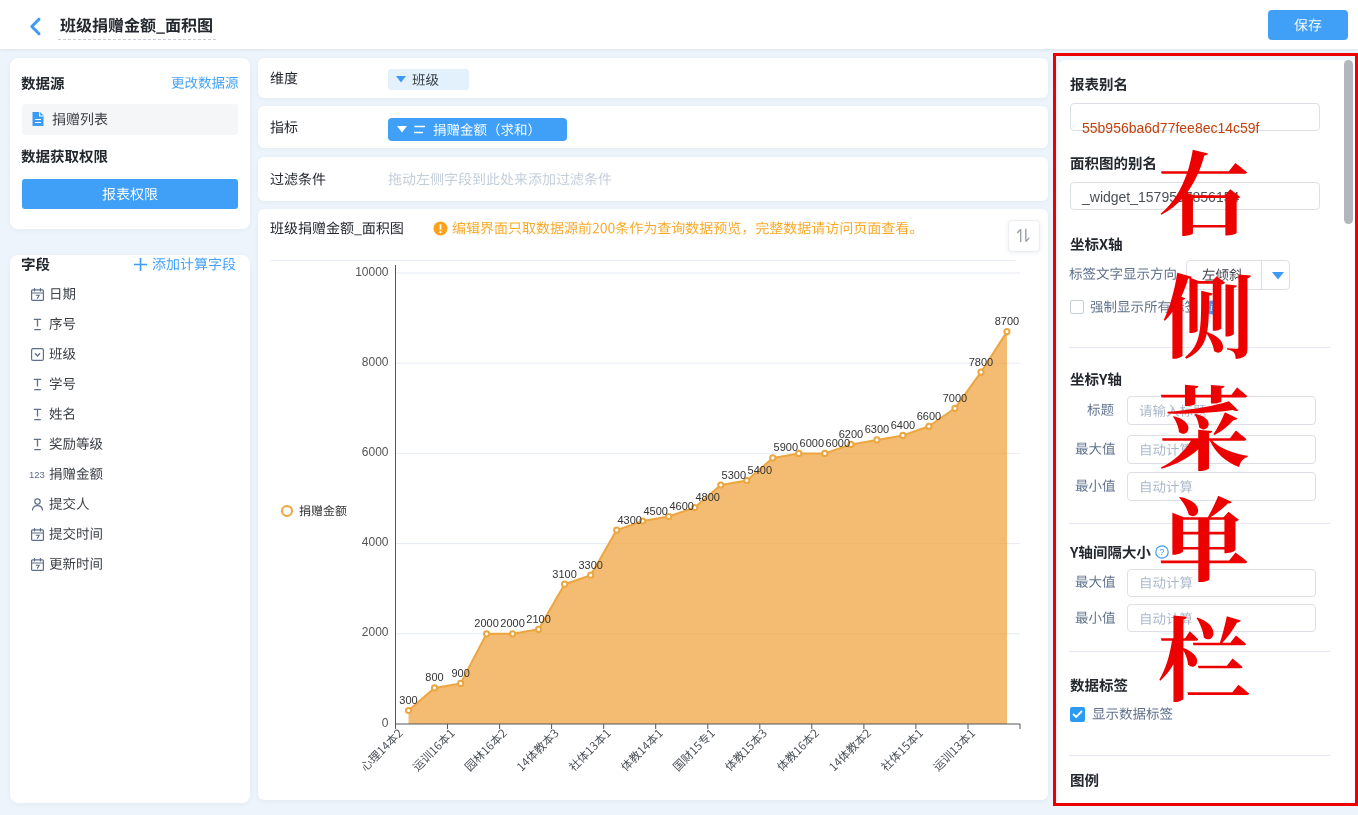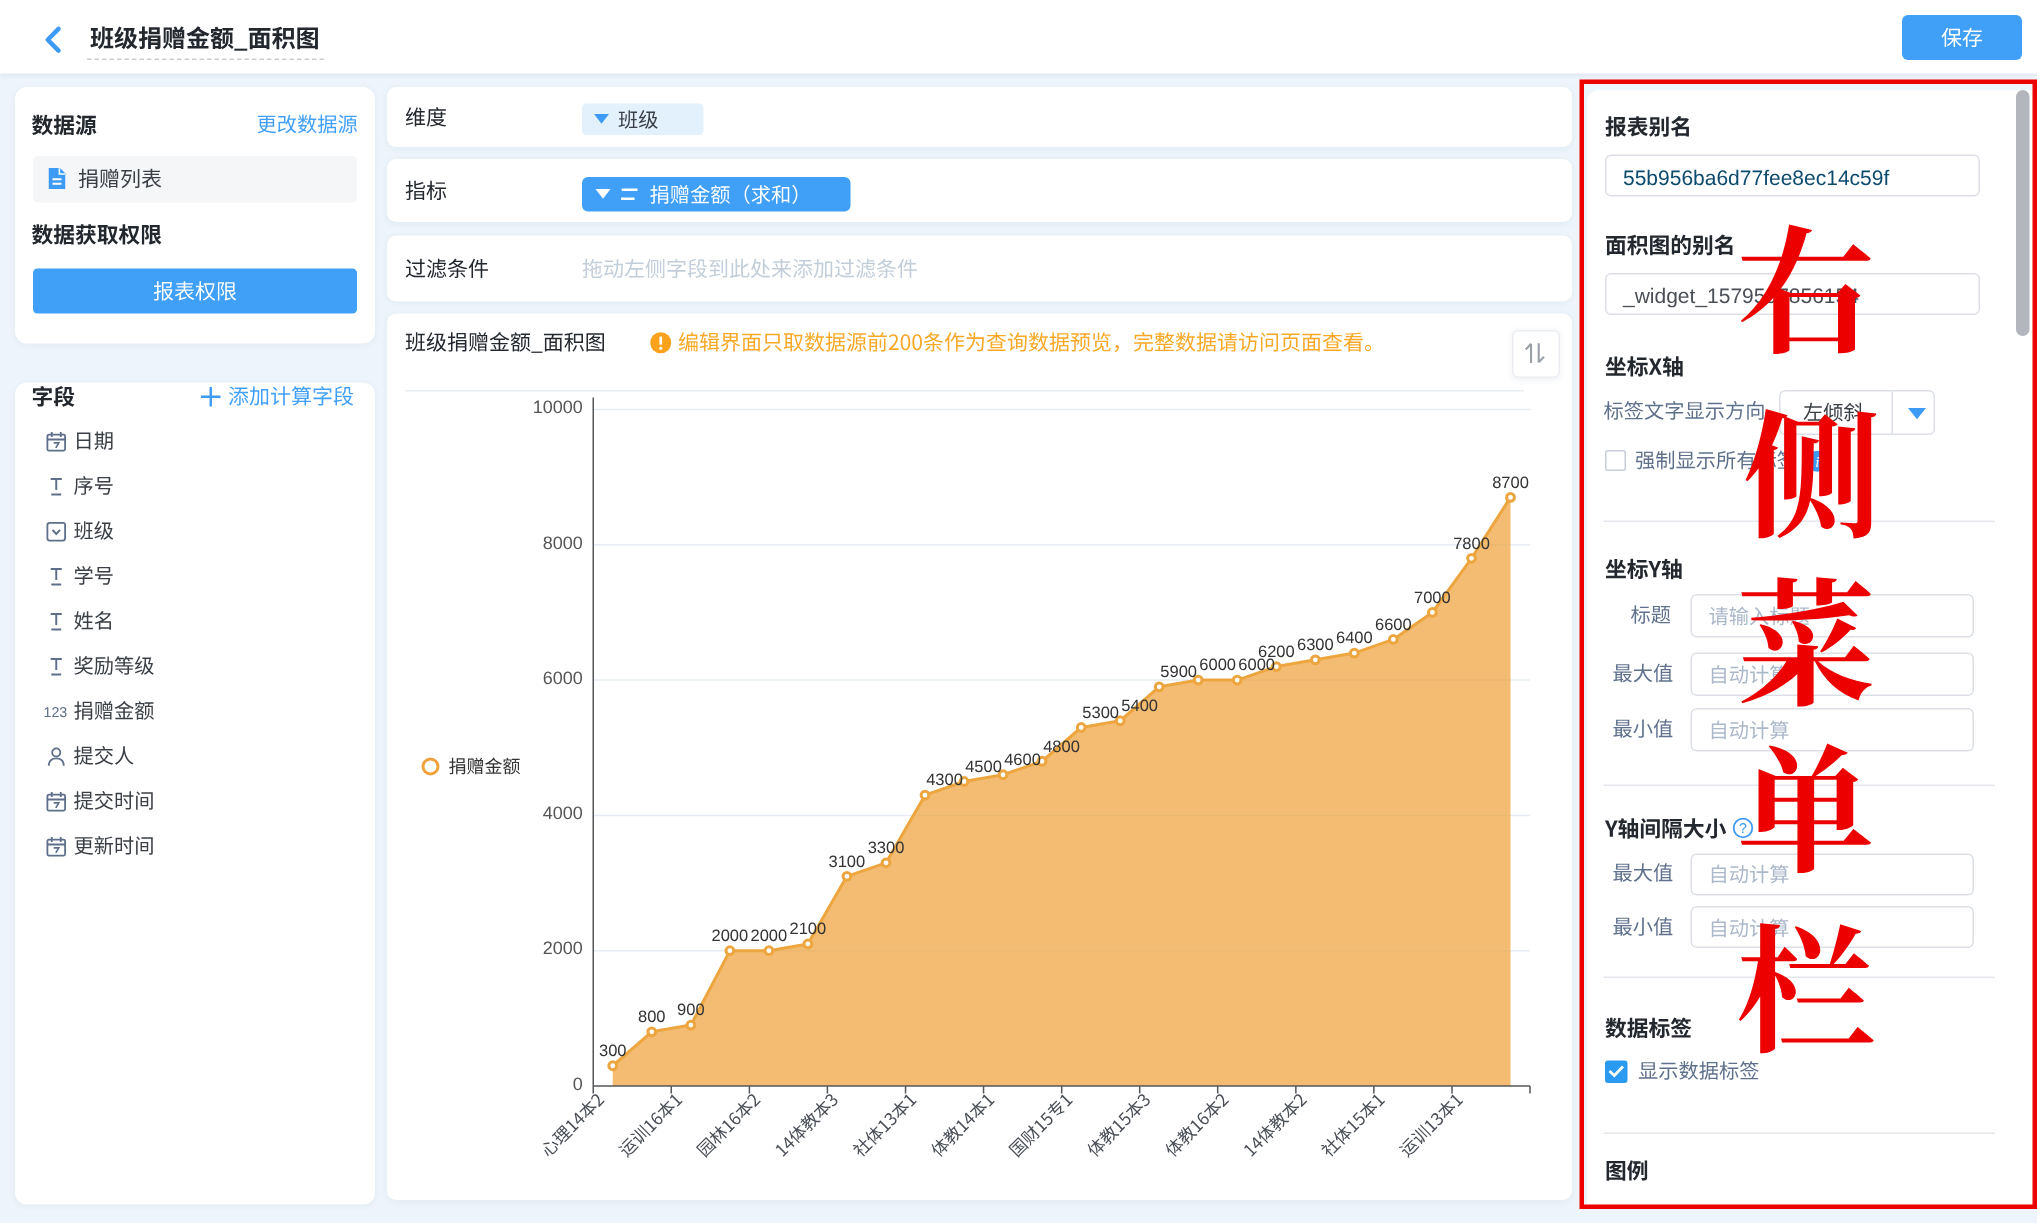--- a/index.html
+++ b/index.html
@@ -750,21 +750,21 @@
 <div style="position:absolute;left:1344px;top:60px;width:9px;height:164px;background:#b3b6bd;border-radius:5px"></div>
 <svg class="ct" style="left:1070.0px;top:74.6px;" width="58.0" height="18.9">
     <g fill="#23272e" transform="translate(0,14.79) scale(0.01450,-0.01450)">
       <use href="#m124"></use>
       <use href="#m125" x="1000"></use>
       <use href="#m126" x="2000"></use>
       <use href="#m127" x="3000"></use>
     </g>
   </svg>
 <div style="position:absolute;left:1070px;top:103px;width:250px;height:28px;border:1px solid #dce0e6;border-radius:4px;background:#fff;box-sizing:border-box"></div>
-<span class="lat" style="left:1082px;top:110px;color:#0c4a6e">55b956ba6d77fee8ec14c59f</span>
+<span class="lat" style="left:1082px;top:120px;color:#c2410c">55b956ba6d77fee8ec14c59f</span>
 <svg class="ct" style="left:1070.0px;top:153.6px;" width="87.0" height="18.9">
     <g fill="#23272e" transform="translate(0,14.79) scale(0.01450,-0.01450)">
       <use href="#m7"></use>
       <use href="#m8" x="1000"></use>
       <use href="#m9" x="2000"></use>
       <use href="#m128" x="3000"></use>
       <use href="#m126" x="4000"></use>
       <use href="#m127" x="5000"></use>
     </g>
   </svg>

